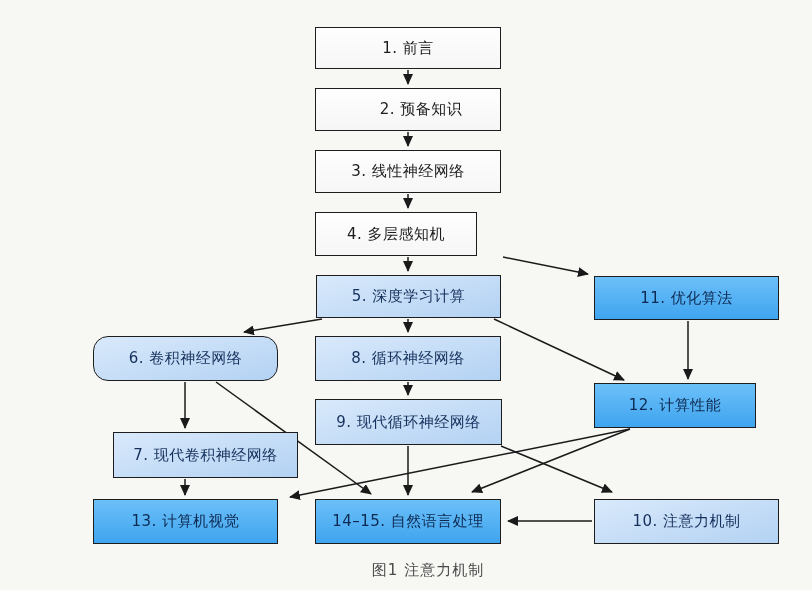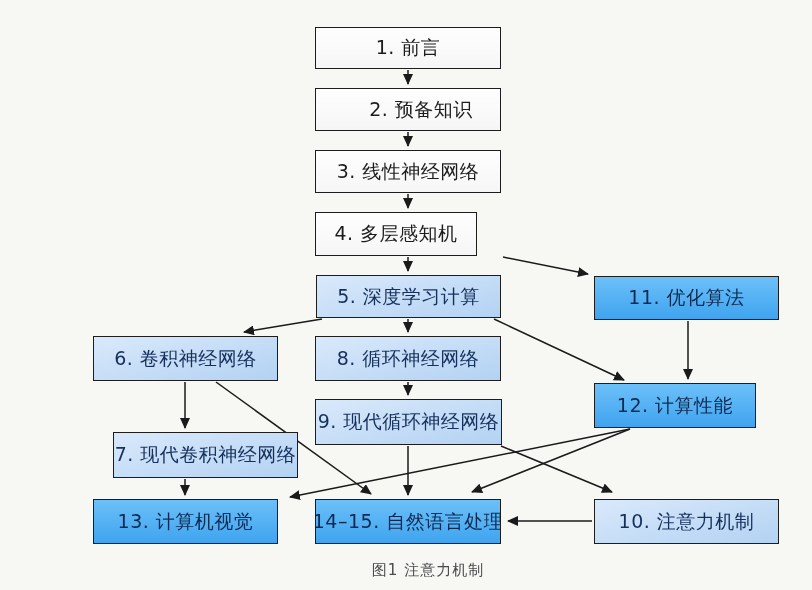--- a/index.html
+++ b/index.html
@@ -20,21 +20,21 @@
     width: 812px; height: 590px;
     pointer-events: none;
   }
   .box {
     position: absolute;
     box-sizing: border-box;
     display: flex;
     align-items: center;
     justify-content: center;
     text-align: center;
-    font-size: 19px;
+    font-size: 15px;
     letter-spacing: 0.5px;
     border: 1.6px solid var(--border, #1d1d1d);
     white-space: nowrap;
     overflow: hidden;
   }
   .box.white {
     background: linear-gradient(180deg, #fefefe 0%, #f6f6f6 100%);
     color: #1c1c1c;
   }
   .box.light {
@@ -86,21 +86,21 @@
       <line x1="630" y1="429" x2="472" y2="492" stroke="#1a1a1a" stroke-width="1.5" marker-end="url(#arrowhead)"></line>
       <line x1="592" y1="521" x2="508" y2="521" stroke="#1a1a1a" stroke-width="1.5" marker-end="url(#arrowhead)"></line>
     </svg>
   <div id="nodes">
       <div class="box white" style="left: 315px; top: 27px; width: 186px; height: 42px;">1. 前言</div>
       <div class="box white" style="left: 315px; top: 88px; width: 186px; height: 43px; padding-left: 26px;">2. 预备知识</div>
       <div class="box white" style="left: 315px; top: 150px; width: 186px; height: 43px;">3. 线性神经网络</div>
       <div class="box white" style="left: 315px; top: 212px; width: 162px; height: 44px;">4. 多层感知机</div>
       <div class="box light" style="left: 316px; top: 275px; width: 185px; height: 43px;">5. 深度学习计算</div>
       <div class="box bright" style="left: 594px; top: 276px; width: 185px; height: 44px;">11. 优化算法</div>
-      <div class="box light" style="left: 93px; top: 336px; width: 185px; height: 45px;">6. 卷积神经网络</div>
+      <div class="box light" style="left: 93px; top: 336px; width: 185px; height: 45px; border-radius: 15px;">6. 卷积神经网络</div>
       <div class="box light" style="left: 315px; top: 336px; width: 186px; height: 45px;">8. 循环神经网络</div>
       <div class="box bright" style="left: 594px; top: 383px; width: 162px; height: 45px;">12. 计算性能</div>
       <div class="box light" style="left: 315px; top: 399px; width: 187px; height: 46px;">9. 现代循环神经网络</div>
       <div class="box light" style="left: 93px; top: 432px; width: 185px; height: 46px; margin-left: 20px;">7. 现代卷积神经网络</div>
       <div class="box bright" style="left: 93px; top: 499px; width: 185px; height: 45px;">13. 计算机视觉</div>
       <div class="box bright" style="left: 315px; top: 499px; width: 186px; height: 45px;">14–15. 自然语言处理</div>
       <div class="box light" style="left: 594px; top: 499px; width: 185px; height: 45px;">10. 注意力机制</div>
     </div>
   <div id="caption">图1  注意力机制</div>
 </div>

